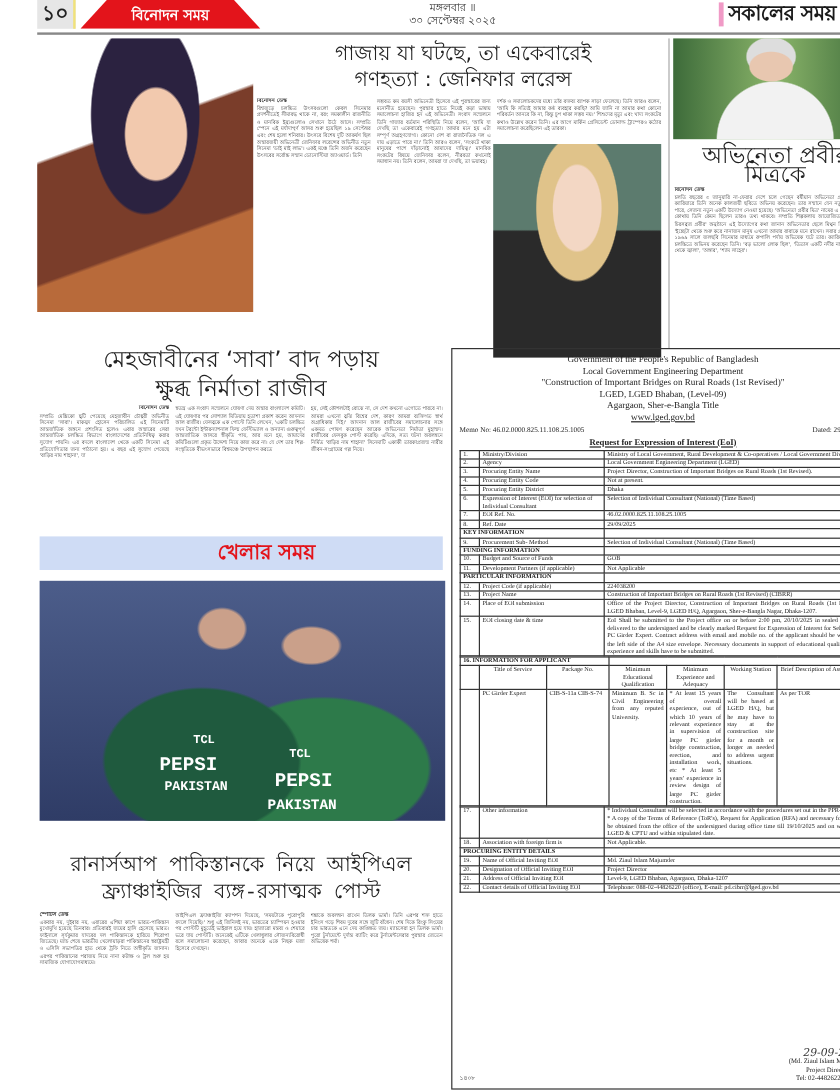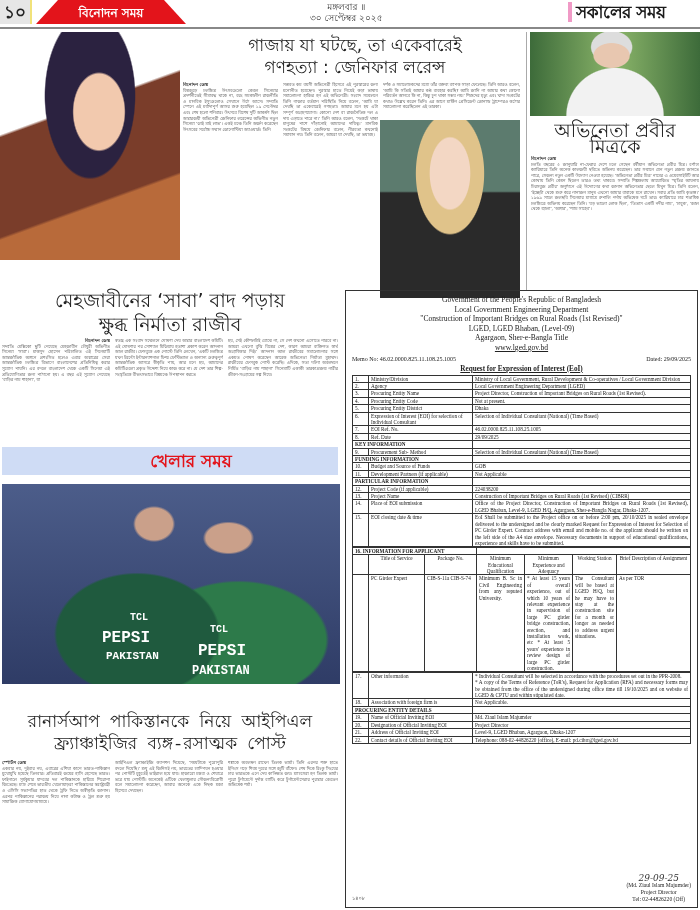--- a/index.html
+++ b/index.html
@@ -1,17 +1,17 @@
 <!DOCTYPE html>
 <html><head>
 <meta charset="utf-8">
 <style>
   * { box-sizing: border-box; margin: 0; padding: 0; }
   body { width: 700px; height: 910px; background: #fff; font-family: "DejaVu Sans", sans-serif; color: #222; overflow: hidden; position: relative; }
-  .abs { position: absolute; }
+  .abs { position: absolute; margin-left: 31px; }
   
   #page-num { left: 0; top: 0; width: 32px; height: 24px; background: #e6e6e6; font-size: 17px; font-weight: bold; line-height: 24px; text-align: center; border-right: 2px solid #f1e27a; }
   #section-tab { left: 36px; top: 0; width: 150px; height: 40px; }
   #section-tab svg { position:absolute; left:0; top:0; }
   #section-tab span { position: absolute; left: 0; width: 150px; top: 4px; text-align: center; color: #fff; font-size: 12px; font-weight: bold; }
   #date-block { left: 310px; top: 2px; font-size: 9px; line-height: 11px; text-align: center; color: #333; }
   #brand { left: 568px; top: 2px; font-size: 17px; font-weight: bold; color: #1a1a1a; letter-spacing: -0.5px; border-left: 4px solid #f09ac6; padding-left: 4px; line-height: 20px; }
   #header-rule { left: 0; top: 27px; width: 700px; height: 2px; background: #888; }
   
   .photo { overflow: hidden; }

